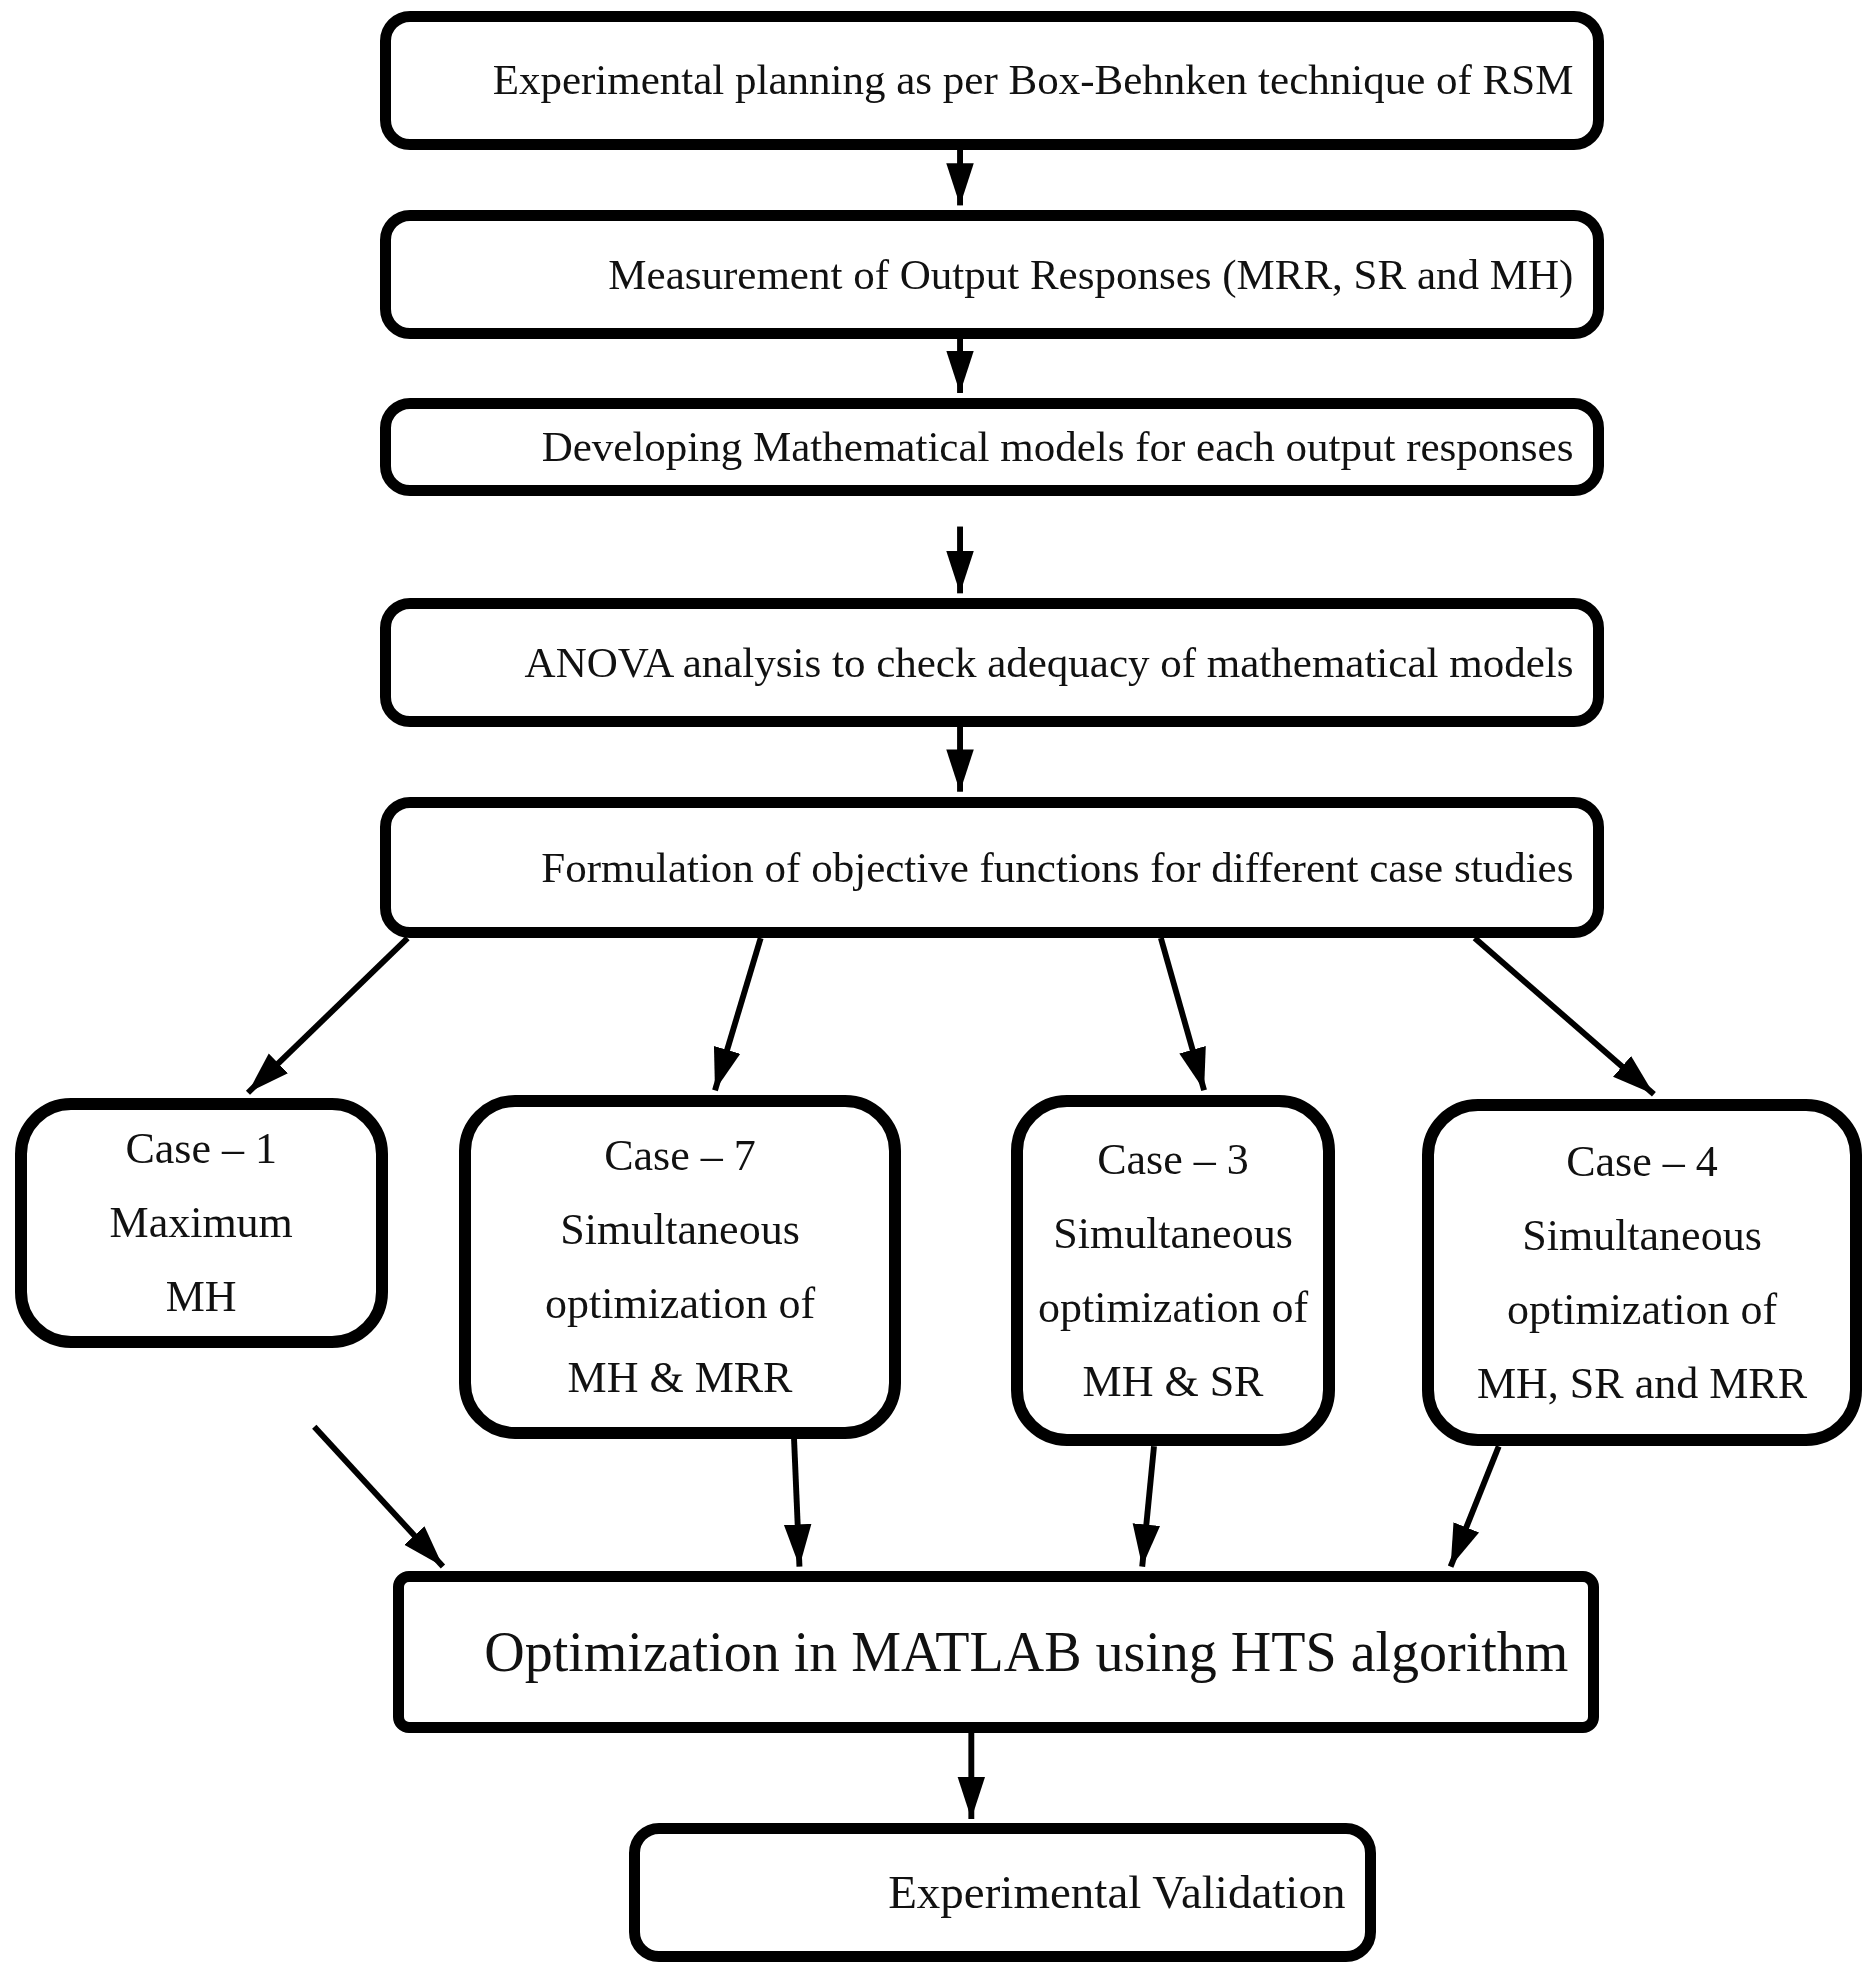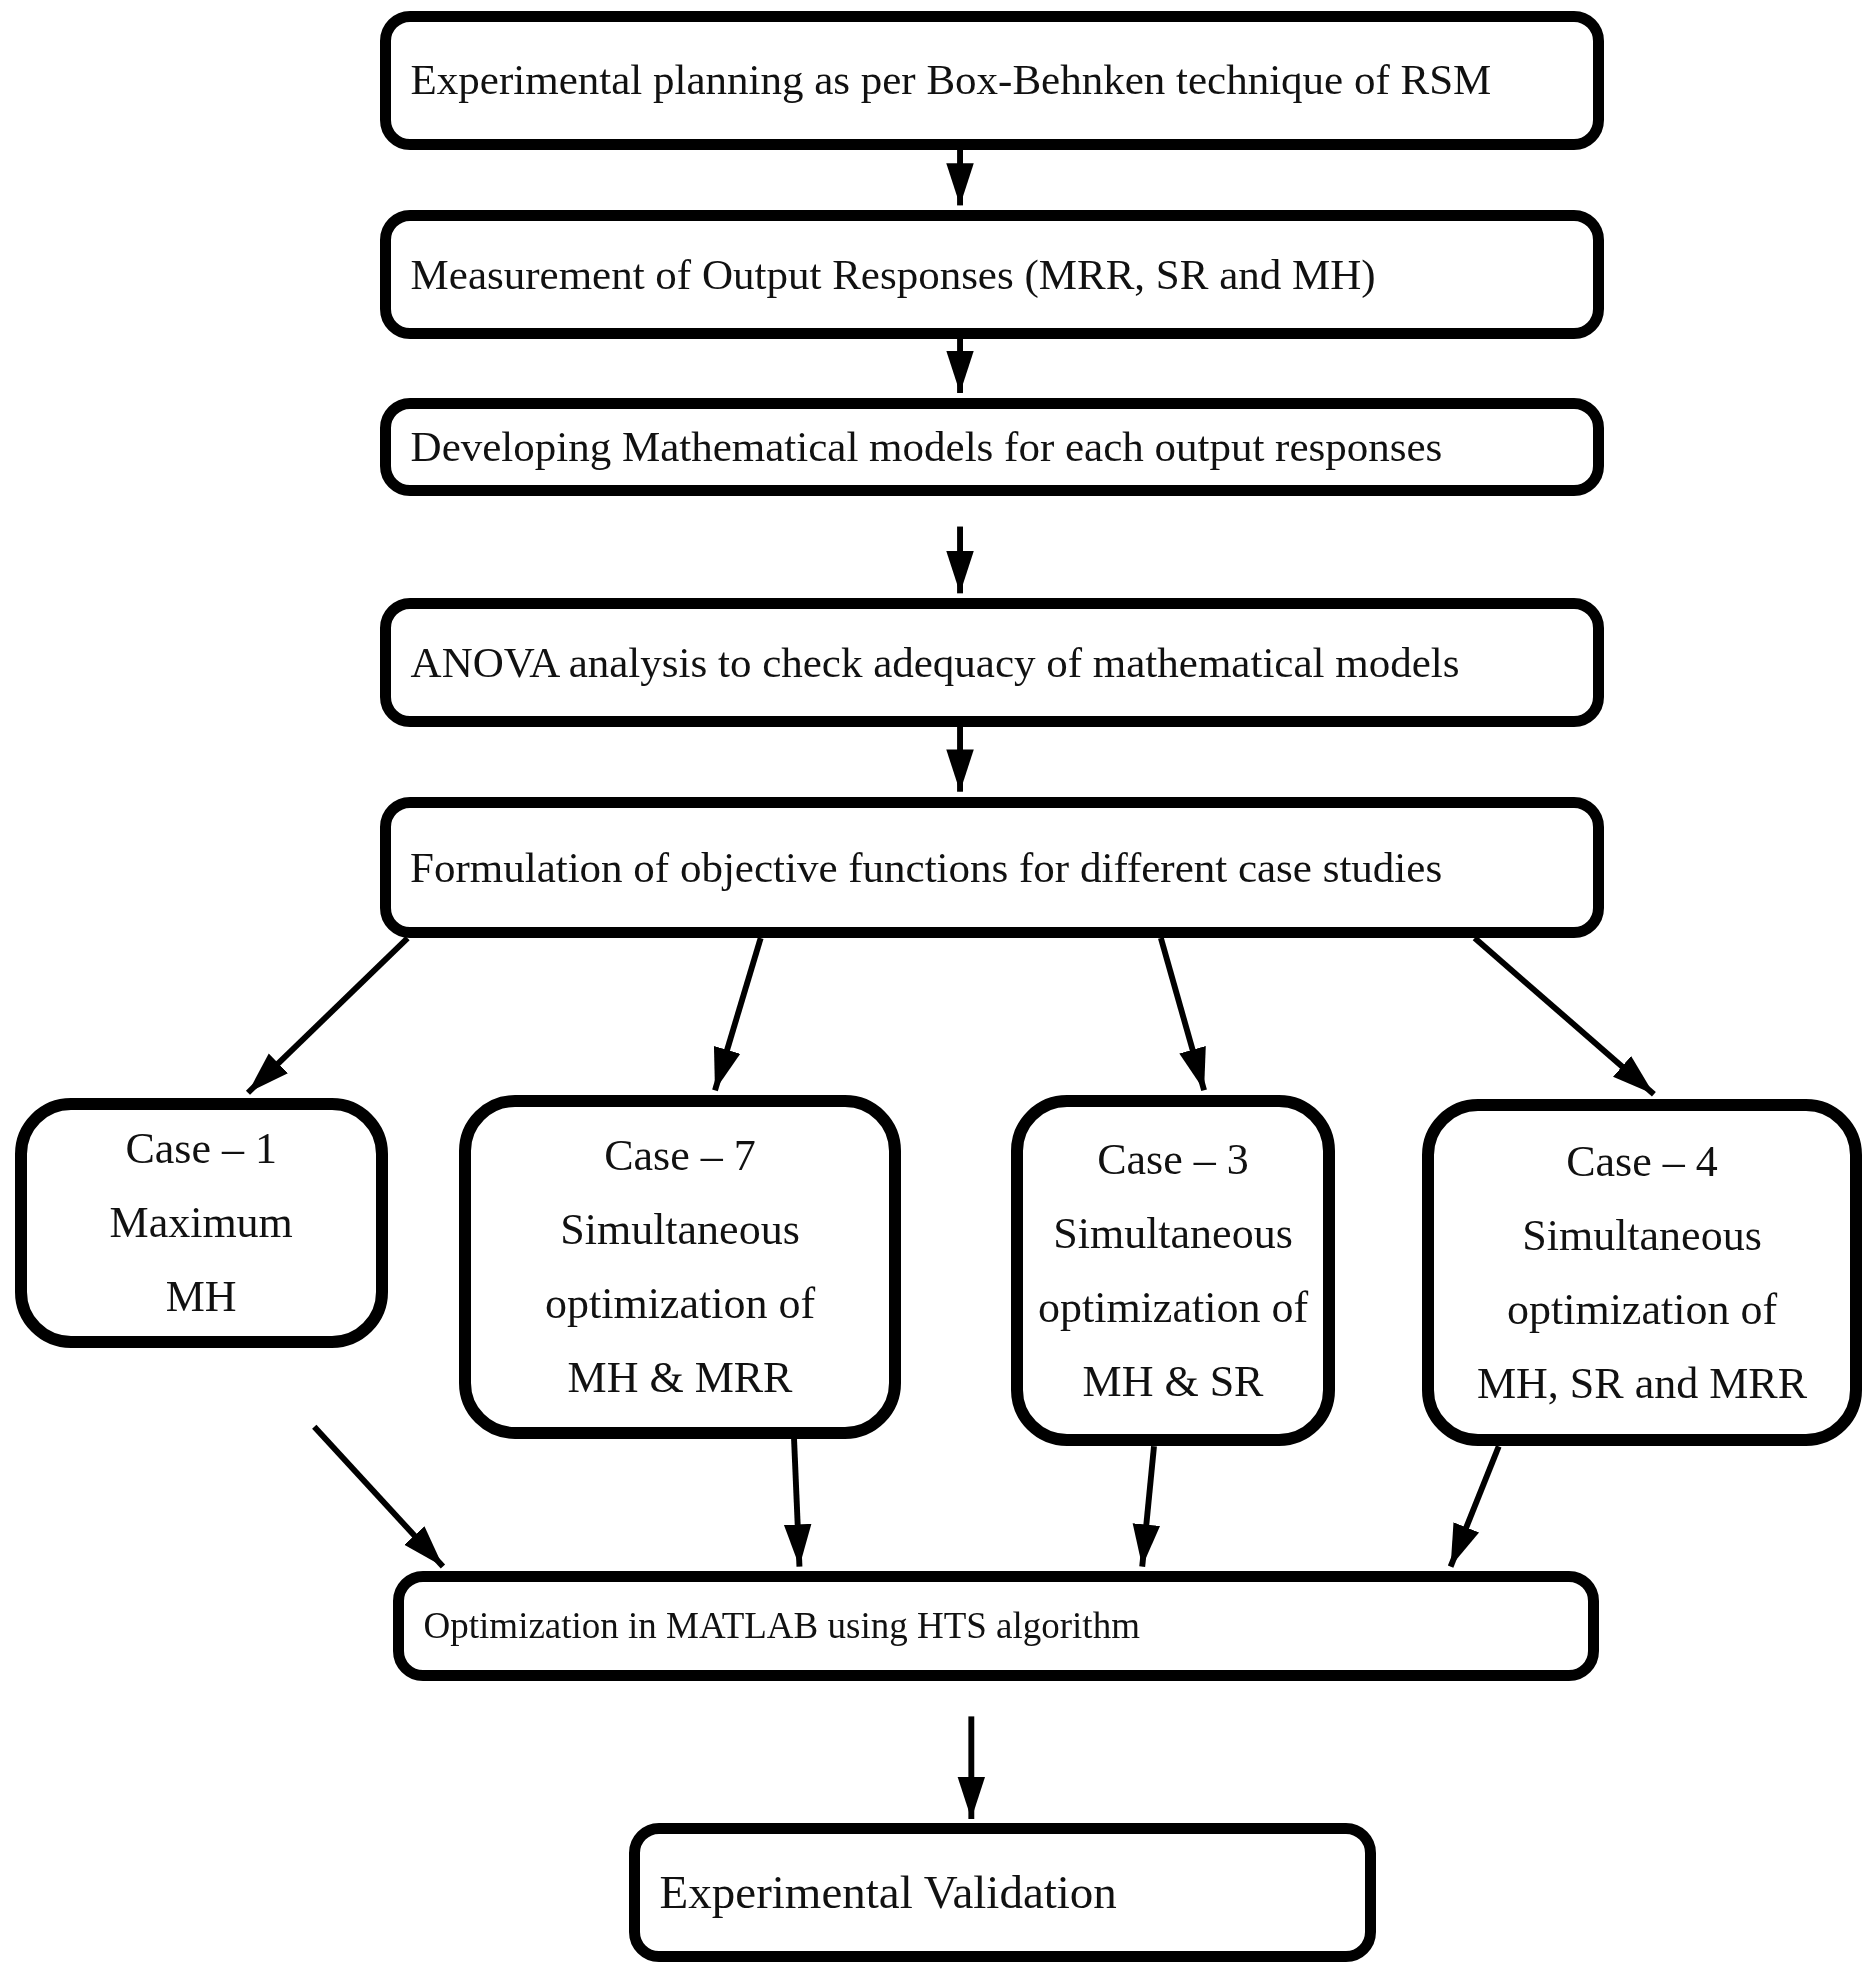--- a/index.html
+++ b/index.html
@@ -24,21 +24,21 @@
     z-index: 0;
   }
   .flowbox {
     position: absolute;
     box-sizing: border-box;
     border: 11.8px solid #000000;
     border-radius: 30px;
     background: #ffffff;
     display: flex;
     align-items: center;
-    justify-content: flex-start;
+    justify-content: flex-end;
     text-align: center;
     z-index: 1;
     font-size: 43px;
     line-height: 1.25;
     padding: 0 19.6px;
   }
   .casebox {
     position: absolute;
     box-sizing: border-box;
     border: 12.8px solid #000000;
@@ -53,21 +53,21 @@
     font-size: 44px;
     line-height: 74px;
     padding: 0 9.8px;
   }
   
   #step1 { left: 380px;  top: 10.8px;   width: 1224px; height: 139px; }
   #step2 { left: 380px;  top: 210px;  width: 1224px; height: 129px; }
   #step3 { left: 380px;  top: 398px;  width: 1224px; height: 98px; }
   #step4 { left: 380px;  top: 598px; width: 1224px; height: 129px; }
   #step5 { left: 380px;  top: 797px; width: 1224px; height: 141px; padding-left: 19px; }
-  #optimization { left: 393px; top: 1571px; width: 1206px; height: 110px; font-size: 37px; }
+  #optimization { left: 393px; top: 1571px; width: 1206px; height: 162px; font-size: 56px; border-radius: 16px; }
   #validation   { left: 629px; top: 1823px; width: 747px; height: 139px; font-size: 47px; }
   
   #case1 { left: 14.7px;   top: 1098px; width: 373px; height: 250px; }
   #case2 { left: 459px;  top: 1095px; width: 442px; height: 344px; }
   #case3 { left: 1011px; top: 1095px; width: 324px; height: 351px; }
   #case4 { left: 1422px; top: 1099px; width: 440px; height: 347px; }
   .case-line { white-space: nowrap; }
   line.flow {
     stroke: #000000;
     stroke-width: 12px;

